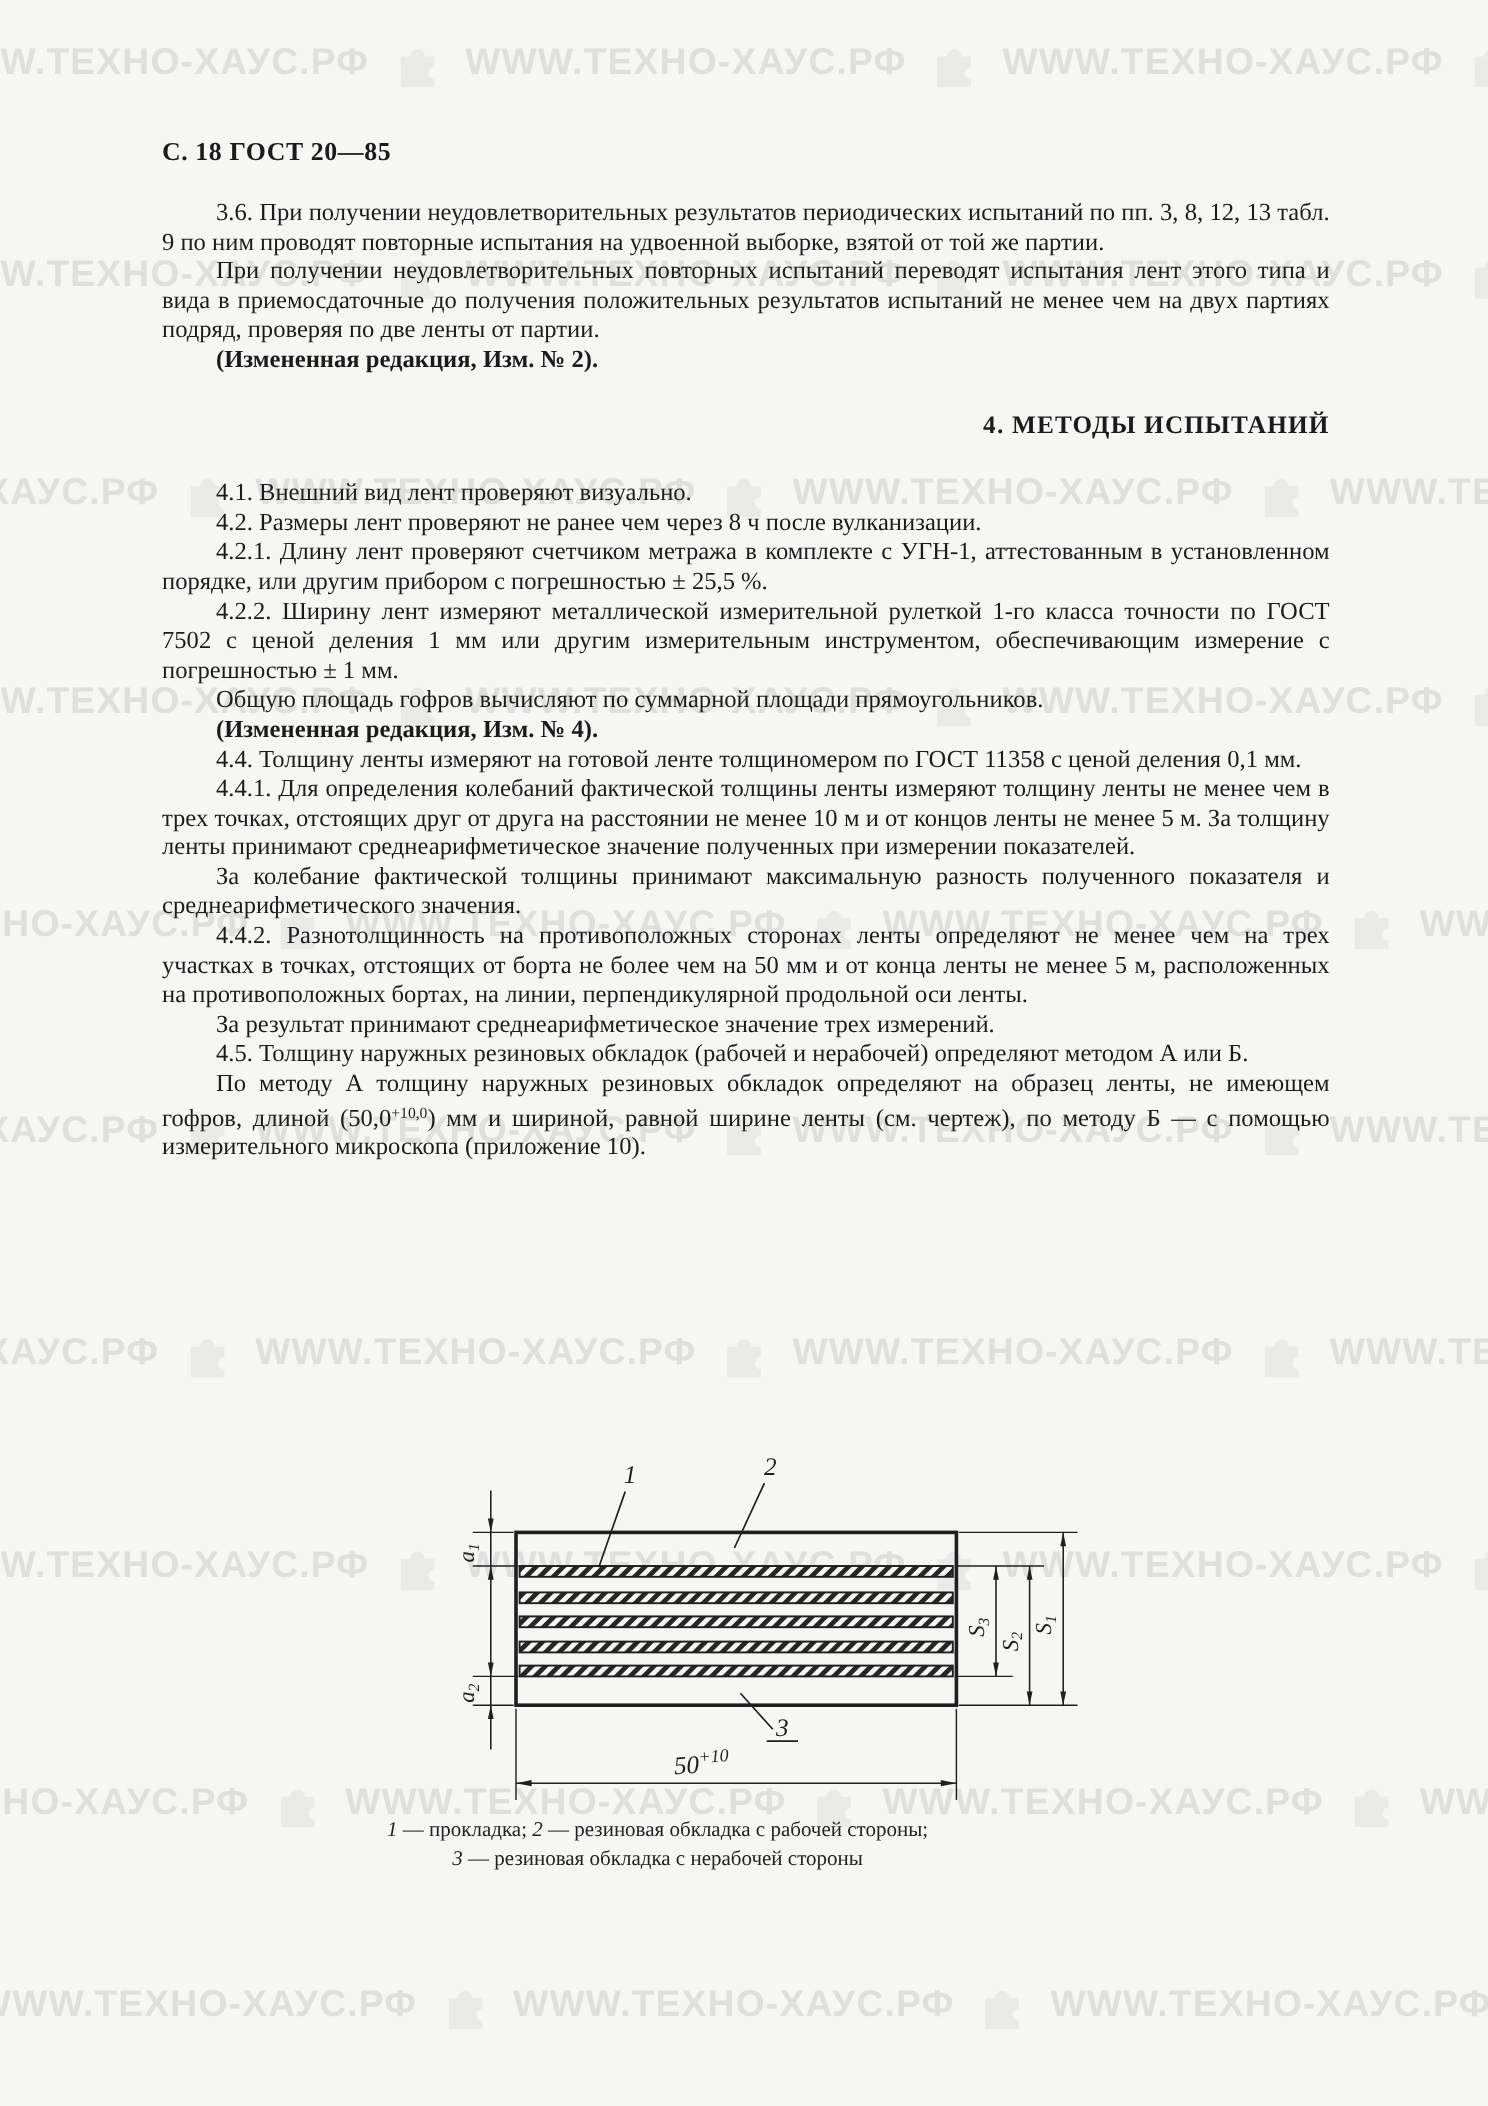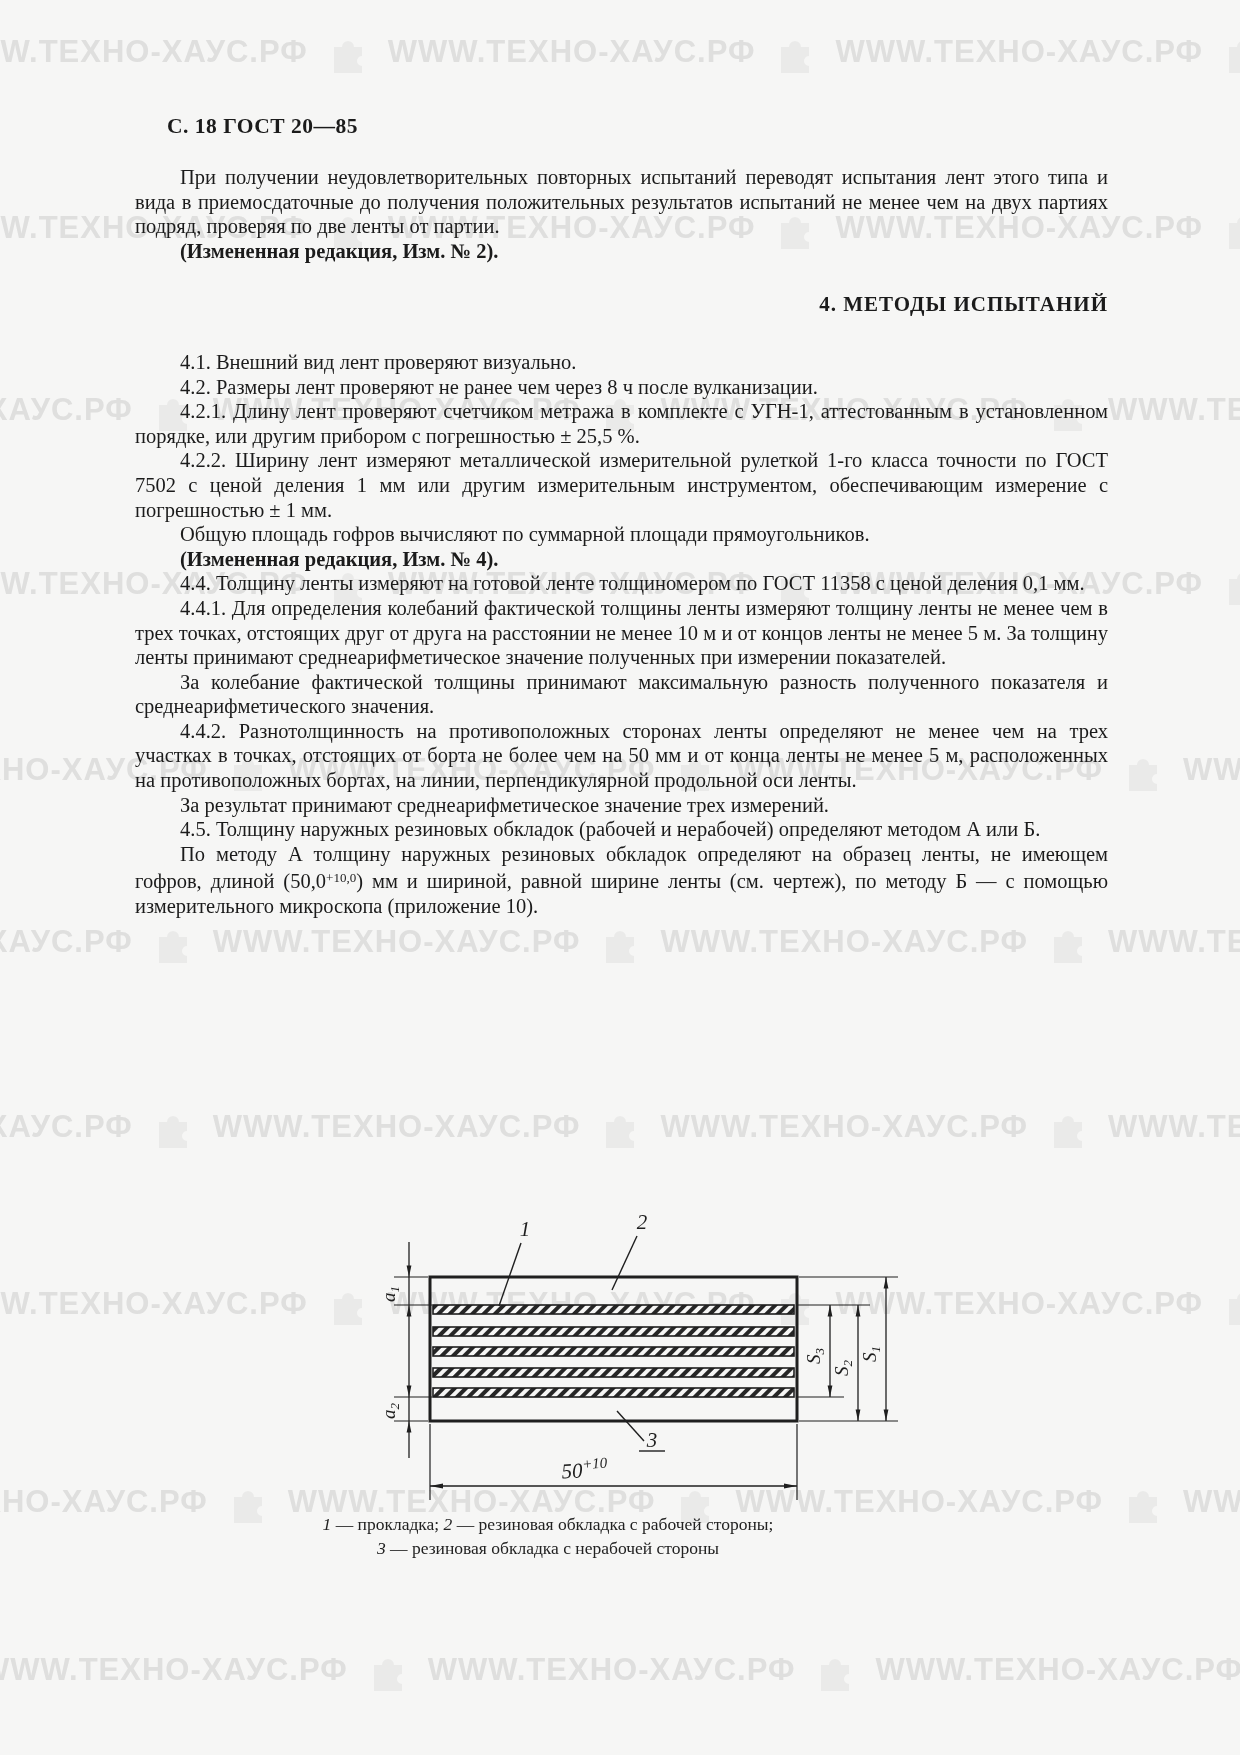--- a/index.html
+++ b/index.html
@@ -15,21 +15,21 @@
   .wm-text{
     font-family:"Liberation Sans", sans-serif;
     font-size:31px;letter-spacing:1px;font-weight:700;
     color:rgba(140,140,140,0.22);
   }
   .wm-icon{margin:0 20px;opacity:.55;}
   
   #content{position:absolute;inset:0;z-index:1;}
   .page-header{
     position:absolute;left:135px;top:114px;
-    font-size:21.5px;font-weight:700;letter-spacing:.5px;margin-left:32px;
+    font-size:21.5px;font-weight:700;letter-spacing:.5px;
   }
   .body-text{
     position:absolute;left:135px;top:165px;width:973px;
     font-size:20.5px;line-height:24.6px;text-align:justify;
   }
   .body-text p{margin:0;text-indent:45px;}
   .body-text p.bold{font-weight:700;}
   .section-heading{
     text-align:right;font-weight:700;font-size:21px;
     letter-spacing:1px;text-indent:0 !important;
@@ -249,20 +249,21 @@
       </svg>
       <span class="wm-text">WWW.ТЕХНО-ХАУС.РФ</span>
     </div>
   </div>
 
 <div id="content">
 
   <div class="page-header">С. 18 ГОСТ 20—85</div>
 
   <div class="body-text">
+    <p>3.6.  При получении неудовлетворительных результатов периодических испытаний по пп. 3, 8, 12, 13 табл. 9 по ним проводят повторные испытания на удвоенной выборке, взятой от той же партии.</p>
     <p>При получении неудовлетворительных повторных испытаний переводят испытания лент этого типа и вида в приемосдаточные до получения положительных результатов испытаний не менее чем на двух партиях подряд, проверяя по две ленты от партии.</p>
     <p class="bold">(Измененная редакция, Изм. № 2).</p>
 
     <p class="section-heading">4.  МЕТОДЫ ИСПЫТАНИЙ</p>
 
     <p>4.1.  Внешний вид лент проверяют визуально.</p>
     <p>4.2.  Размеры лент проверяют не ранее чем через 8 ч после вулканизации.</p>
     <p>4.2.1.  Длину лент проверяют счетчиком метража в комплекте с УГН-1, аттестованным в установленном порядке, или другим прибором с погрешностью ± 25,5 %.</p>
     <p>4.2.2.  Ширину лент измеряют металлической измерительной рулеткой 1-го класса точности по ГОСТ 7502 с ценой деления 1 мм или другим измерительным инструментом, обеспечивающим измерение с погрешностью ± 1 мм.</p>
     <p>Общую площадь гофров вычисляют по суммарной площади прямоугольников.</p>

